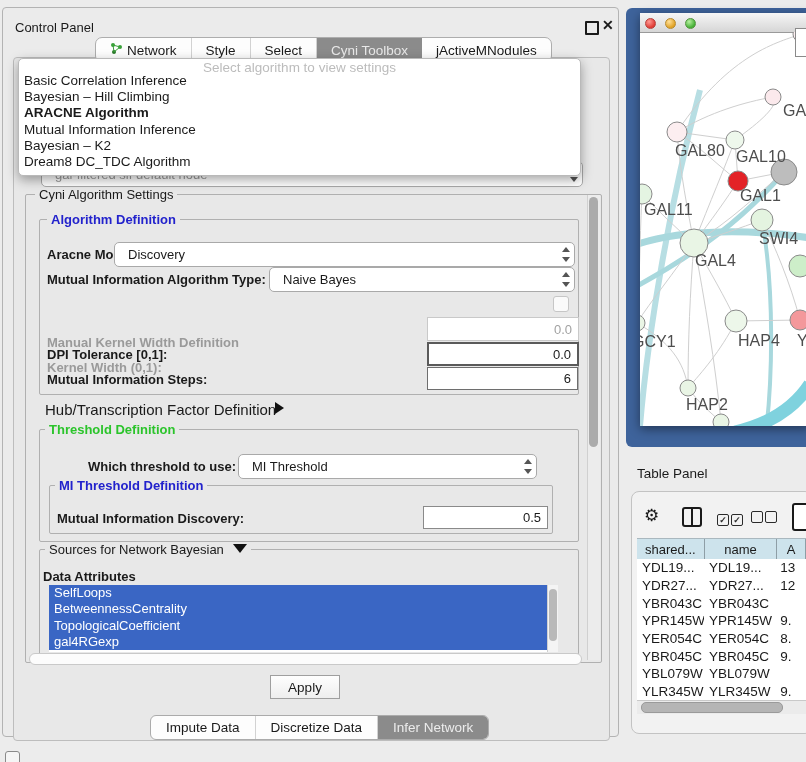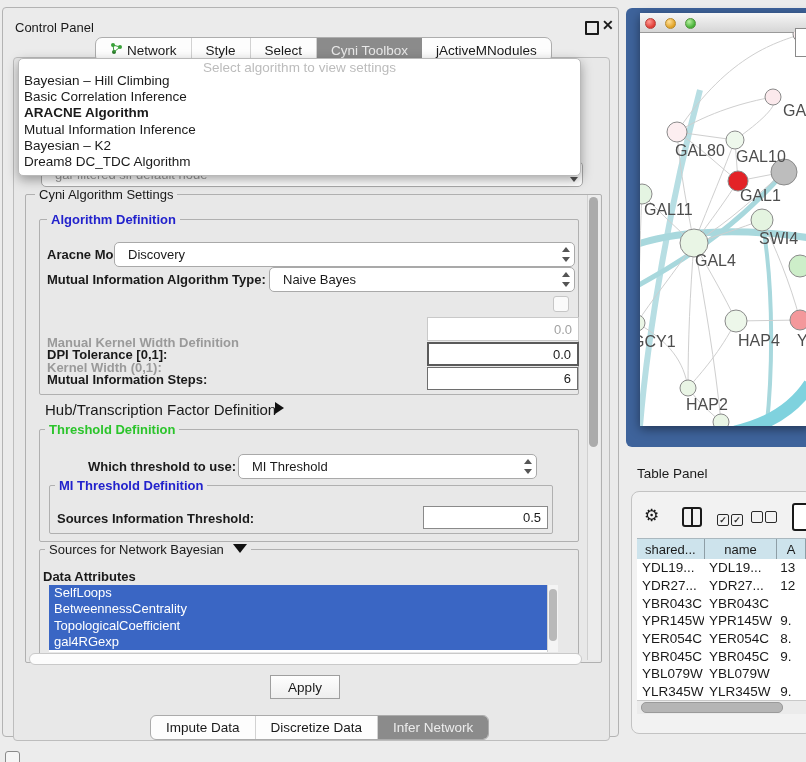--- a/index.html
+++ b/index.html
@@ -152,22 +152,22 @@
     <div class="abs cp-body"></div>
 
     <div class="abs combo dis" style="left:38px;top:153px;width:540px;height:24px;z-index:2;">
       <span class="val">gal-filtered sif default node</span>
       <span class="step"></span>
     </div>
 
     <div class="abs popup">
       <div class="popup-prompt">Select algorithm to view settings</div>
       <div id="algoItems">
+          <div class="algo-item">Basic Correlation Inference</div>
           <div class="algo-item">Bayesian – Hill Climbing</div>
-          <div class="algo-item">Basic Correlation Inference</div>
           <div class="algo-item sel">ARACNE Algorithm</div>
           <div class="algo-item">Mutual Information Inference</div>
           <div class="algo-item">Bayesian – K2</div>
           <div class="algo-item">Dream8 DC_TDC Algorithm</div>
         </div>
     </div>
 
     <span class="abs grp-lab" style="left:32px;top:179px;">Cyni Algorithm Settings</span>
     <div class="abs grp" style="left:22px;top:186px;width:575px;height:467px;"></div>
     <div class="abs vscroll" style="left:584px;top:187px;width:12px;height:465px;">
@@ -215,21 +215,21 @@
 
     <span class="abs lab" style="left:85px;top:451px;">Which threshold to use:</span>
     <div class="abs combo" style="left:235px;top:446px;width:297px;height:23px;">
       <span class="val">MI Threshold</span>
       <span class="step"></span>
     </div>
 
     <span class="abs grp-lab blue" style="left:52px;top:470px;font-weight:bold;">MI Threshold Definition</span>
     <div class="abs grp" style="left:46px;top:477px;width:502px;height:47px;"></div>
 
-    <span class="abs lab" style="left:54px;top:503px;">Sources Information Threshold:</span>
+    <span class="abs lab" style="left:54px;top:503px;">Mutual Information Discovery:</span>
     <div class="abs field plain" style="left:420px;top:498px;width:117px;height:21px;border-color:#8a8a8a;">
       <span>0.5</span>
     </div>
 
     <span class="abs grp-lab" style="left:42px;top:534px;">
       <span>Sources for Network Bayesian</span>
       <span class="tri-d" style="margin-left:6px;vertical-align:1px;"></span>
     </span>
     <div class="abs grp" style="left:36px;top:541px;width:538px;height:104px;"></div>
 

